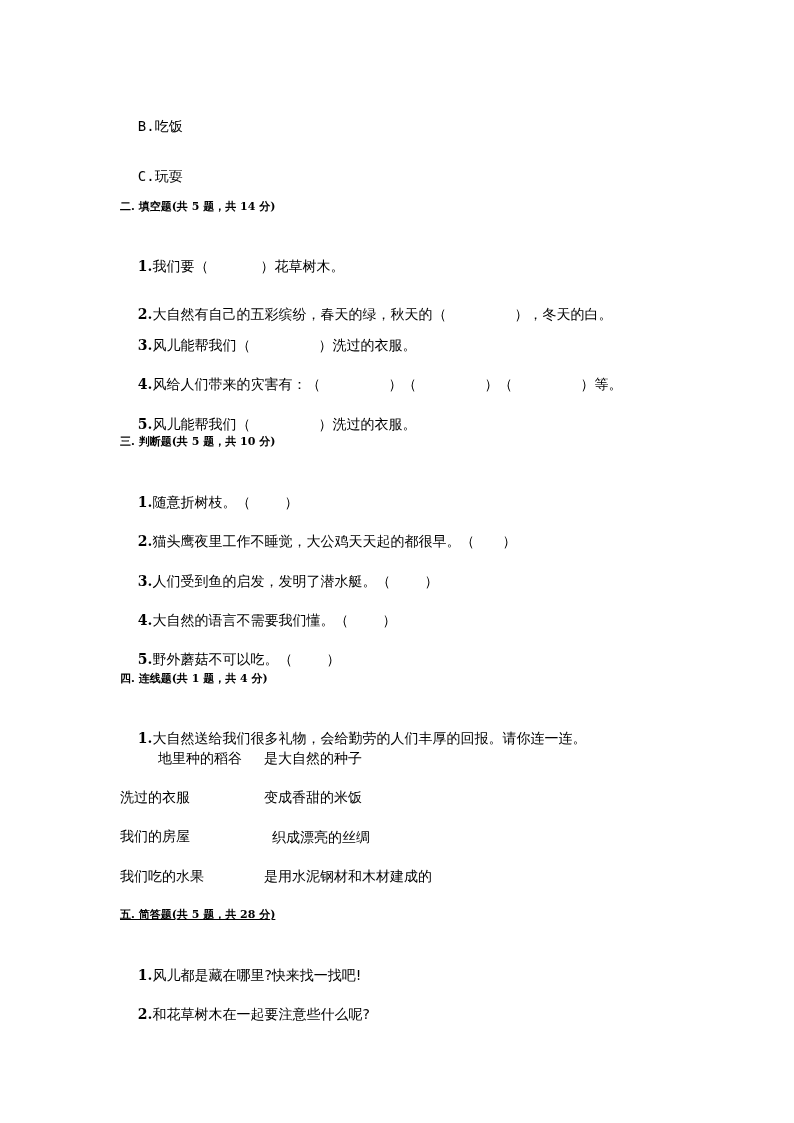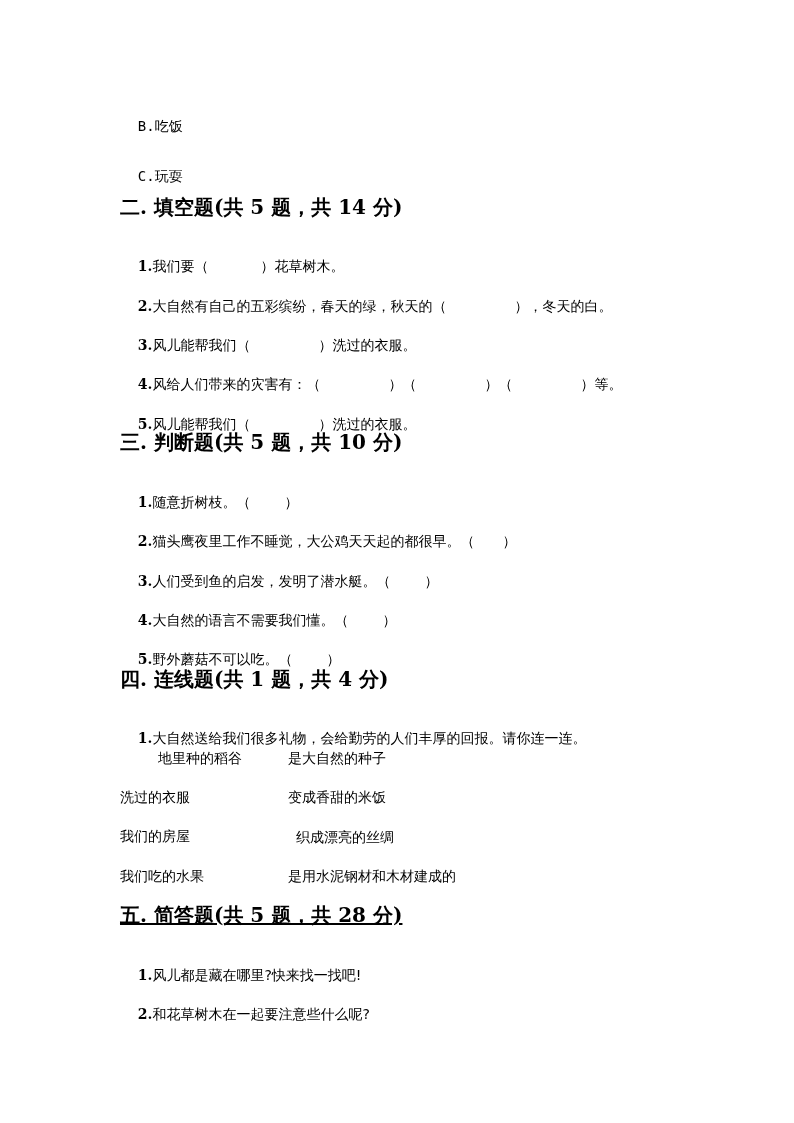--- a/index.html
+++ b/index.html
@@ -5,45 +5,45 @@
     html, body { margin: 0; padding: 0; background: #ffffff; }
     body {
       width: 794px; height: 1123px; position: relative; overflow: hidden;
       font-family: "DejaVu Sans", "Liberation Sans", sans-serif;
       color: #000000;
     }
     .line {
       position: absolute; left: 120px;
       font-size: 14px; line-height: 20px; white-space: pre;
     }
-    .heading { font-weight: bold; font-family: "DejaVu Serif", "Liberation Serif", serif; font-size: 20px; }
+    .heading { font-weight: bold; font-family: "DejaVu Serif", "Liberation Serif", serif; font-size: 11px; }
     .num { font-weight: bold; font-family: "DejaVu Serif", "Liberation Serif", serif; }
     .opt { font-family: "DejaVu Sans Mono", "Liberation Mono", monospace; }
     .blank { display: inline-block; }
-    .match-right { position: absolute; font-size: 14px; line-height: 20px; white-space: pre; margin-left: 24px; }
+    .match-right { position: absolute; font-size: 14px; line-height: 20px; white-space: pre; }
   </style>
 </head>
 <body>
 
 <div>
 
   <div class="line" style="top:96px;">
     <span class="opt">B.</span><span>吃饭</span>
   </div>
   <div class="line" style="top:146px;">
     <span class="opt">C.</span><span>玩耍</span>
   </div>
 
   <div class="line heading" style="top:197px;">二. 填空题(共 5 题，共 14 分)</div>
 
   <div class="line" style="top:236px;">
     <span class="num">1.</span><span>我们要（</span><span class="blank" style="width:52px;"></span><span>）花草树木。</span>
   </div>
 
-  <div class="line" style="top:276px;">
+  <div class="line" style="top:284px;">
     <span class="num">2.</span><span>大自然有自己的五彩缤纷，春天的绿，秋天的（</span><span class="blank" style="width:68px;"></span><span>），冬天的白。</span>
   </div>
 
   <div class="line" style="top:315px;">
     <span class="num">3.</span><span>风儿能帮我们（</span><span class="blank" style="width:68px;"></span><span>）洗过的衣服。</span>
   </div>
 
   <div class="line" style="top:354px;">
     <span class="num">4.</span><span>风给人们带来的灾害有：（</span><span class="blank" style="width:68px;"></span><span>）（</span><span class="blank" style="width:68px;"></span><span>）（</span><span class="blank" style="width:68px;"></span><span>）等。</span>
   </div>

